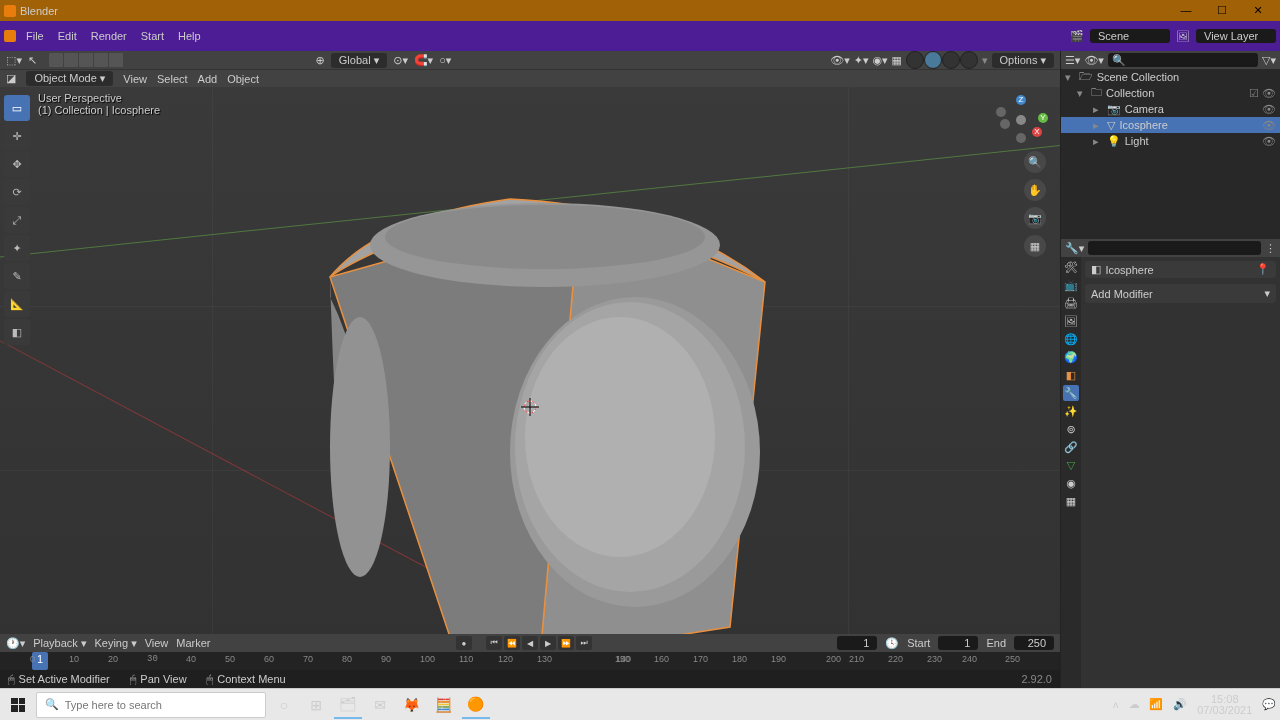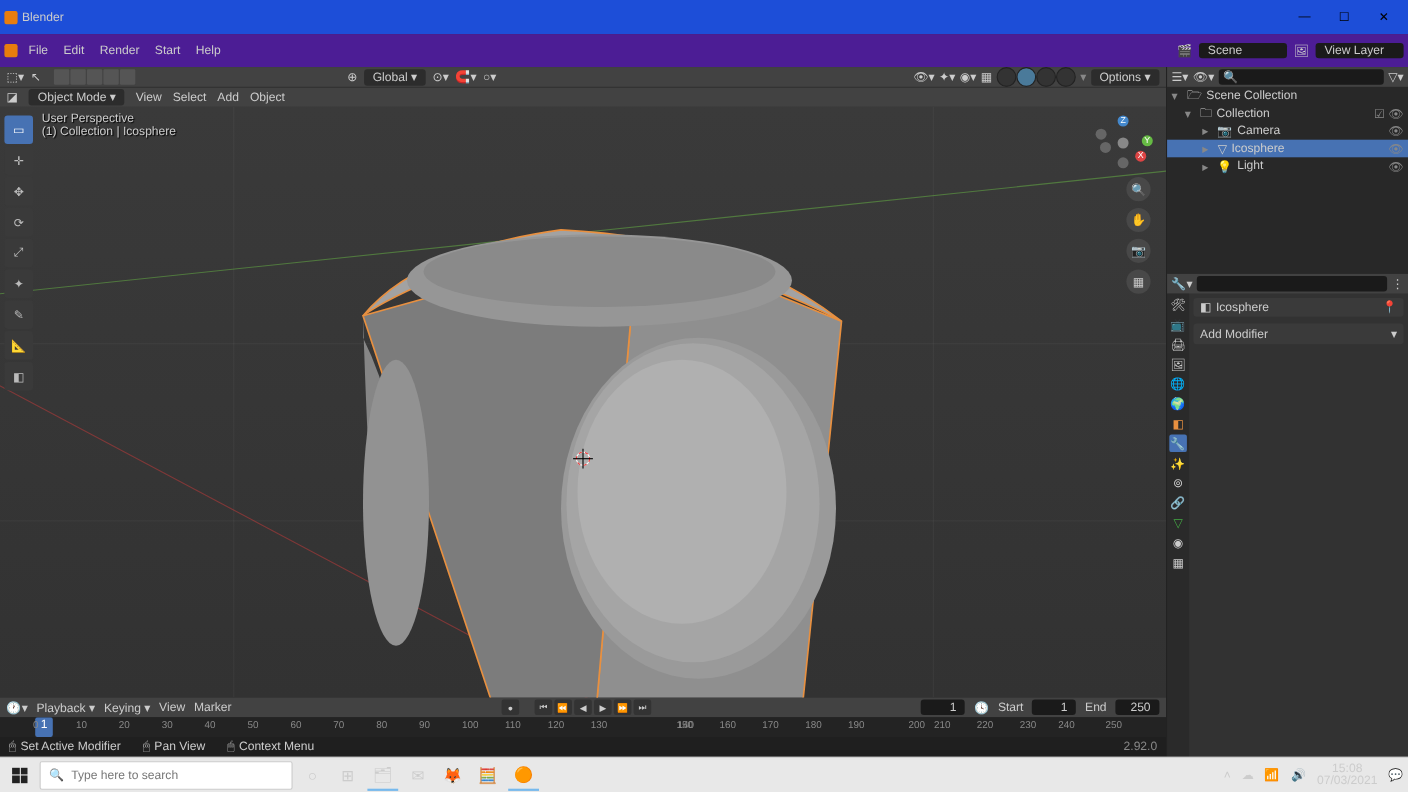--- a/index.html
+++ b/index.html
@@ -1,17 +1,17 @@
 <!DOCTYPE html>
 <html><head>
 <meta charset="utf-8">
 <style>
 * { margin: 0; padding: 0; box-sizing: border-box; font-family: -apple-system, "Segoe UI", sans-serif; font-size: 11px; color: #ccc; user-select: none; }
 body { background: #393939; width: 1280px; height: 720px; overflow: hidden; display: flex; flex-direction: column; }
-.title-bar { height: 31px; background: #1d4ed8; display: flex; align-items: center; padding: 0 4px; color: #000; }
+.title-bar { height: 21px; background: #a16207; display: flex; align-items: center; padding: 0 4px; color: #000; }
 .title-bar .logo { width: 12px; height: 12px; background: #e87d0d; border-radius: 2px; margin-right: 4px; }
 .title-bar .wctrl { margin-left: auto; display: flex; }
 .title-bar .wbtn { width: 36px; text-align: center; color: #000; }
 .menu-bar { height: 30px; background: #4c1d95; display: flex; align-items: center; padding: 0 4px; gap: 2px; }
 .menu-bar .logo2 { width: 12px; height: 12px; background: #e87d0d; border-radius: 2px; margin-right: 2px; }
 .menu-bar .mi { padding: 0 6px; color: #ccc; }
 .menu-bar .tabs { display: flex; gap: 0; margin-left: 16px; }
 .menu-bar .tab { padding: 2px 10px; color: #888; }
 .menu-bar .tab.active { background: #424242; color: #ddd; border-radius: 3px 3px 0 0; }
 .menu-bar .tab.plus { color: #999; }
@@ -256,21 +256,21 @@
         <div class="fld">1</div>
         <span>End</span>
         <div class="fld">250</div>
       </div>
       <div class="tl-track">
         <div class="tl-cursor">1</div>
         <div id="tl-ticks">
             <span class="tl-tick" style="left: 30px;">0</span>
             <span class="tl-tick" style="left: 69px;">10</span>
             <span class="tl-tick" style="left: 108px;">20</span>
-            <span class="tl-tick" style="left: 147px;">30</span>
+            <span class="tl-tick" style="left: 147px; font-family: Liberation Mono, monospace;">30</span>
             <span class="tl-tick" style="left: 186px;">40</span>
             <span class="tl-tick" style="left: 225px;">50</span>
             <span class="tl-tick" style="left: 264px;">60</span>
             <span class="tl-tick" style="left: 303px;">70</span>
             <span class="tl-tick" style="left: 342px;">80</span>
             <span class="tl-tick" style="left: 381px;">90</span>
             <span class="tl-tick" style="left: 420px;">100</span>
             <span class="tl-tick" style="left: 459px;">110</span>
             <span class="tl-tick" style="left: 498px;">120</span>
             <span class="tl-tick" style="left: 537px;">130</span>

